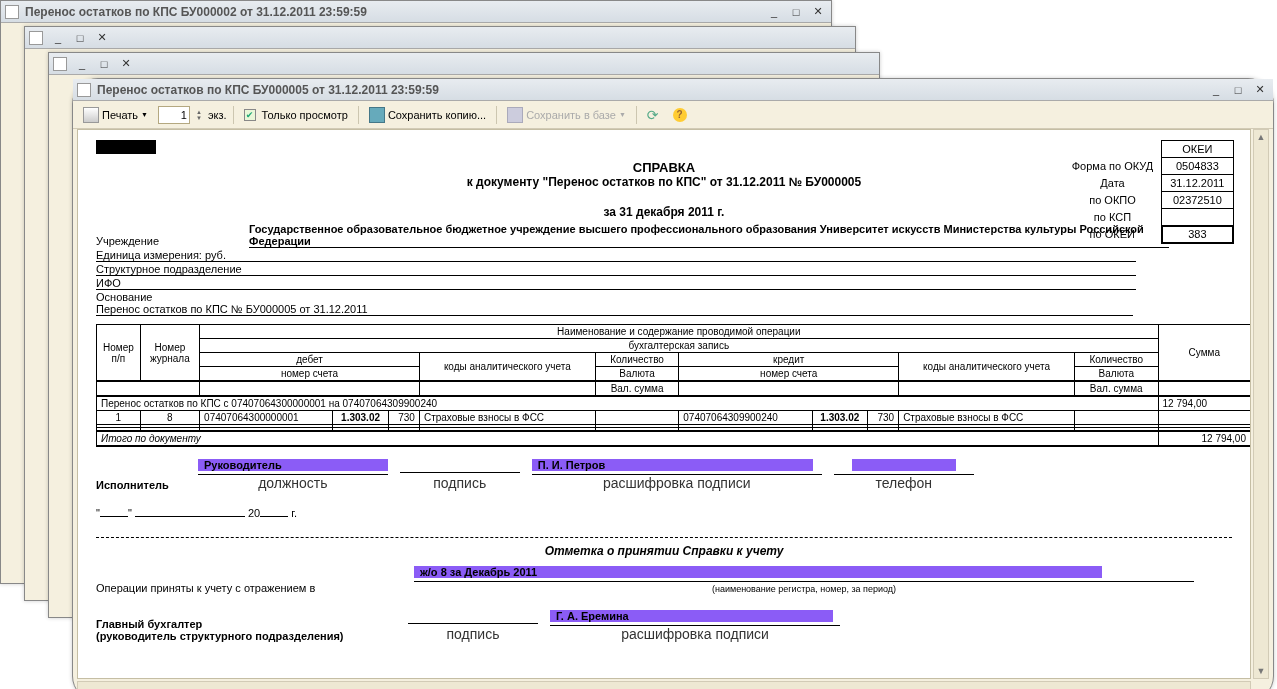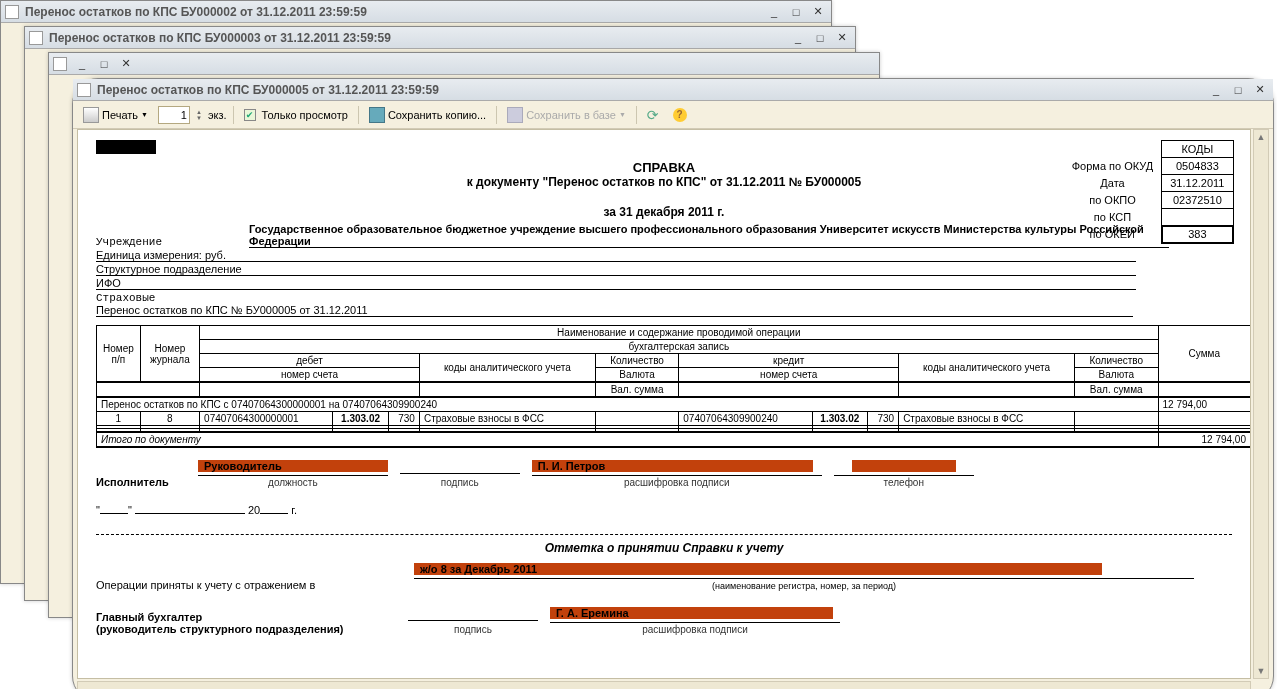--- a/index.html
+++ b/index.html
@@ -108,41 +108,41 @@
   border-collapse: collapse;
 }
 .codes-table td {
   border: 1px solid #000;
   padding: 1px 8px;
   text-align: center;
   height: 17px;
 }
 .codes-lbl { border: none !important; text-align: right; padding-right: 6px; min-width: 70px;}
 .info-row { margin: 1px 0; font-size: 11px; }
-.info-label { display: inline-block; width: 150px; font-family: Liberation Mono, monospace; }
+.info-label { display: inline-block; width: 150px; }
 .info-val { border-bottom: 1px solid #000; display: inline-block; }
 .main-table {
   border-collapse: collapse;
   width: 1155px;
   margin-top: 8px;
 }
 .main-table th, .main-table td {
   border: 1px solid #000;
   padding: 1px 4px;
   font-size: 10px;
 }
 .main-table th { font-weight: normal; text-align: center; }
 .header-op { font-weight: normal; }
 .row-transfer td { text-align: left; }
 .right { text-align: right; }
 .sig-row { margin-top: 10px; display: flex; align-items: flex-end; gap: 12px; }
 .sig-block { display: inline-block; text-align: center; }
 .sig-line { border-bottom: 1px solid #000; min-width: 130px; display: inline-block; height: 16px;}
-.sig-cap { font-size: 10px; color: #333;}
-.yellow { background: #c2410c; display: inline-block; padding: 0 6px; }
+.sig-cap { font-size: 14px; color: #333;}
+.yellow { background: #8b5cf6; display: inline-block; padding: 0 6px; }
 .italic { font-style: italic; }
 .dashed-top { border-top: 1px dashed #000; margin-top: 18px; padding-top: 6px;}
 .accept-line { display:flex; align-items:flex-end; gap: 4px; margin-top: 8px;}
 .accept-under { font-size: 9px; text-align: center;}
 .row-gap { margin-top: 4px;}
 </style>
 </head>
 <body>
 
 <div class="window" style="left:0;top:0;width:832px;height:584px;">
@@ -152,21 +152,20 @@
     <div class="win-controls">
       <span class="win-btn">_</span>
       <span class="win-btn">□</span>
       <span class="win-btn">✕</span>
     </div>
   </div>
 </div>
 <div class="window" style="left:24px;top:26px;width:832px;height:575px;">
   <div class="titlebar">
     <span class="title-icon"></span>
-    <span class="title-text">Перенос остатков по КПС БУ000003 от 31.12.2011 23:59:59</span>
     <div class="win-controls">
       <span class="win-btn">_</span>
       <span class="win-btn">□</span>
       <span class="win-btn">✕</span>
     </div>
   </div>
 </div>
 <div class="window" style="left:48px;top:52px;width:832px;height:566px;">
   <div class="titlebar">
     <span class="title-icon"></span>
@@ -227,21 +226,21 @@
   </div>
 
   <div class="doc-area" style="right:22px;bottom:22px;">
     <div class="doc-body" style="position:relative;">
       <div class="black-cell"></div>
 
       <table class="codes-table">
         <tbody>
             <tr>
               <td class="codes-lbl" style="border:none;"></td>
-              <td>КОДЫ</td>
+              <td>ОКЕИ</td>
             </tr>
         <tr>
               <td class="codes-lbl">Форма  по ОКУД</td>
               <td>0504833</td>
             </tr>
         <tr>
               <td class="codes-lbl">Дата</td>
               <td>31.12.2011</td>
             </tr>
         <tr>
@@ -277,21 +276,21 @@
         <span style="display:inline-block;border-bottom:1px solid #000;width:1040px;">
           <span>Структурное подразделение</span>
         </span>
       </div>
       <div class="info-row">
         <span style="display:inline-block;border-bottom:1px solid #000;width:1040px;">
           <span>ИФО</span>
         </span>
       </div>
       <div class="info-row">
-        <span class="info-label" style="width:100px;">Страховые</span>
+        <span class="info-label" style="width:100px;">Основание</span>
         <span class="info-val" style="width:1037px;">Перенос остатков по КПС № БУ000005 от 31.12.2011</span>
       </div>
 
       <table class="main-table">
         <tbody>
             <tr>
           <th rowspan="4" style="width:36px;">Номер п/п</th>
           <th rowspan="4" style="width:54px;">Номер журнала</th>
           <th colspan="10" class="header-op">Наименование и содержание проводимой операции</th>
           <th rowspan="4" style="width:84px;">Сумма</th>

